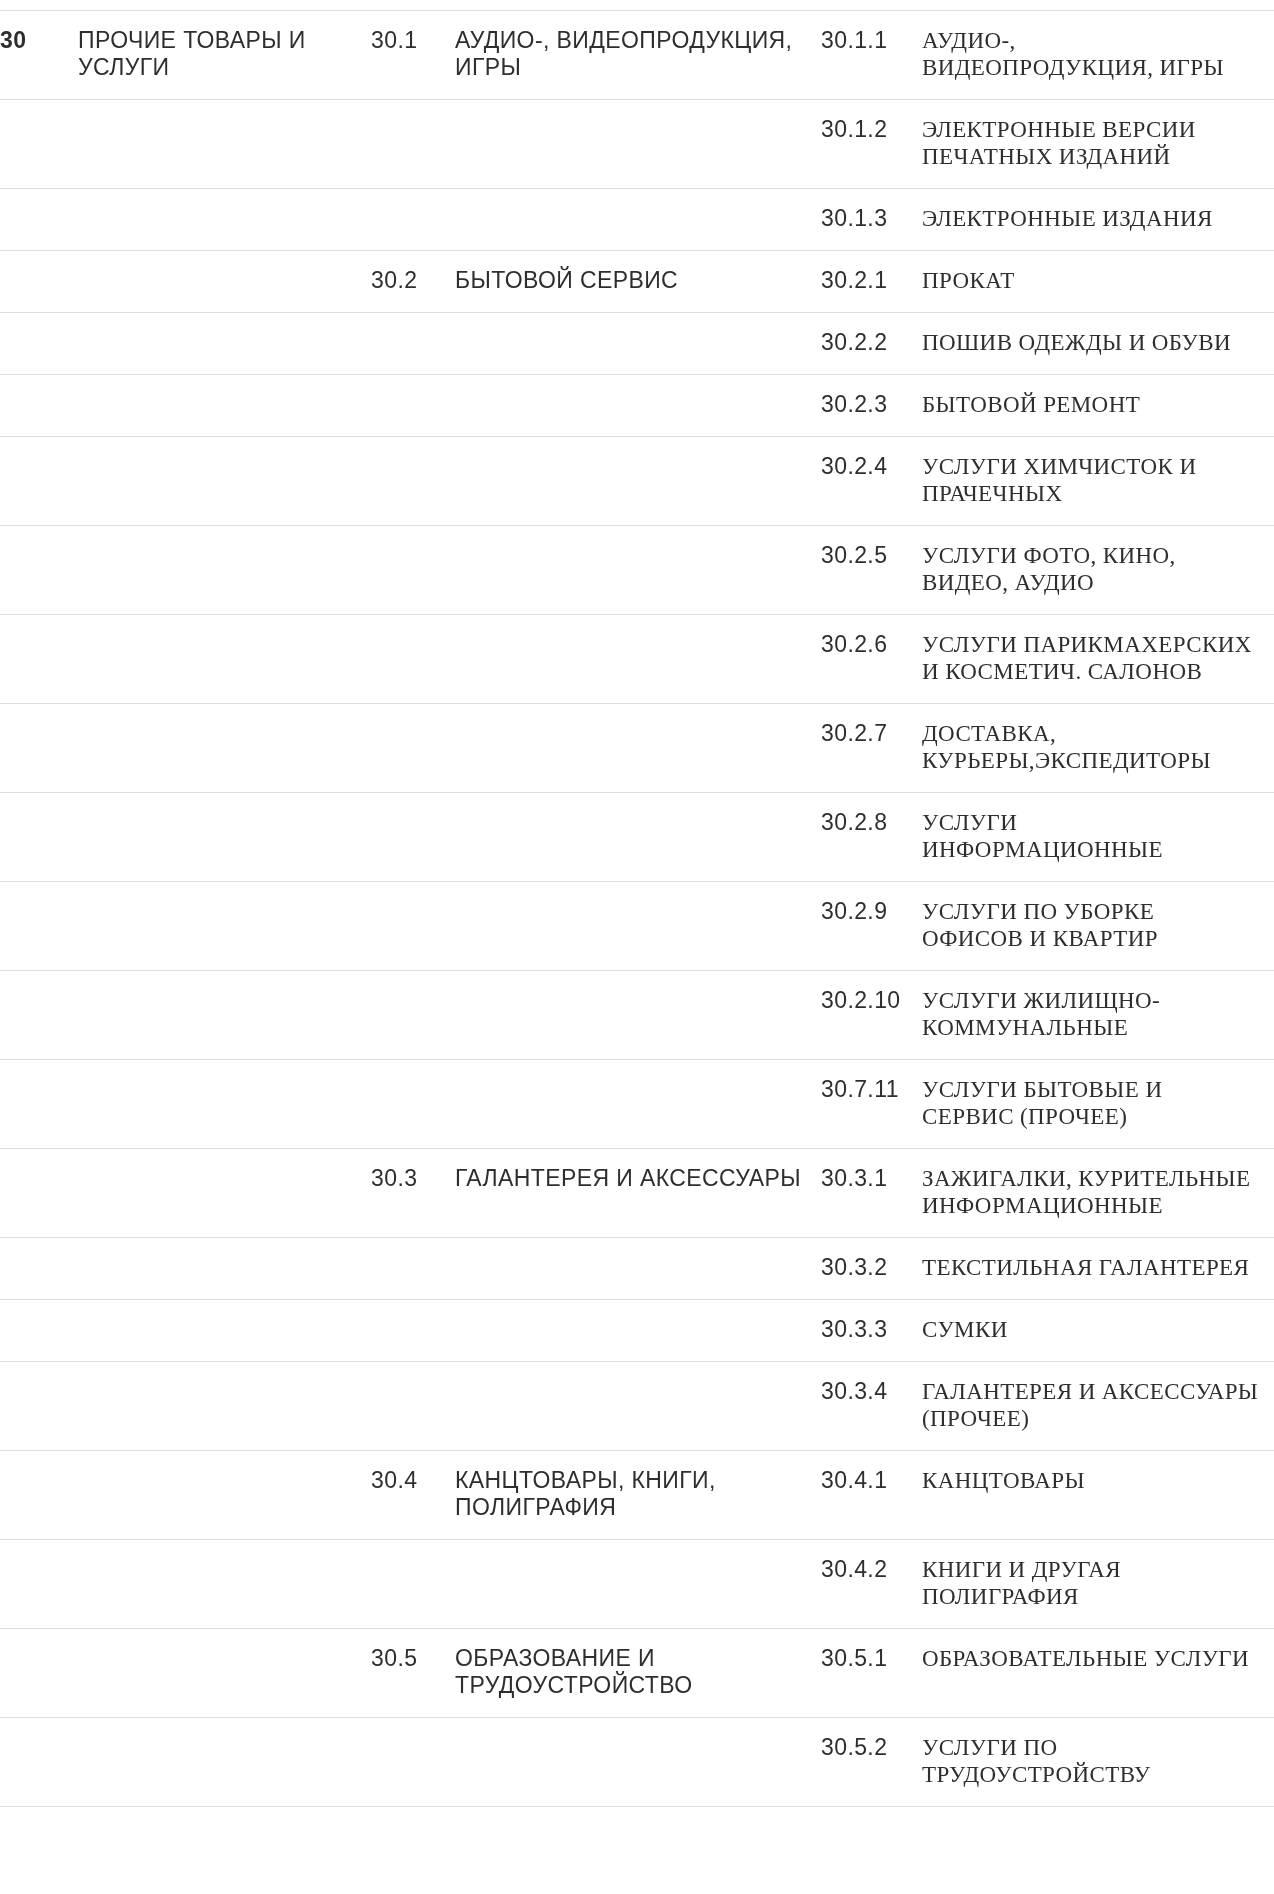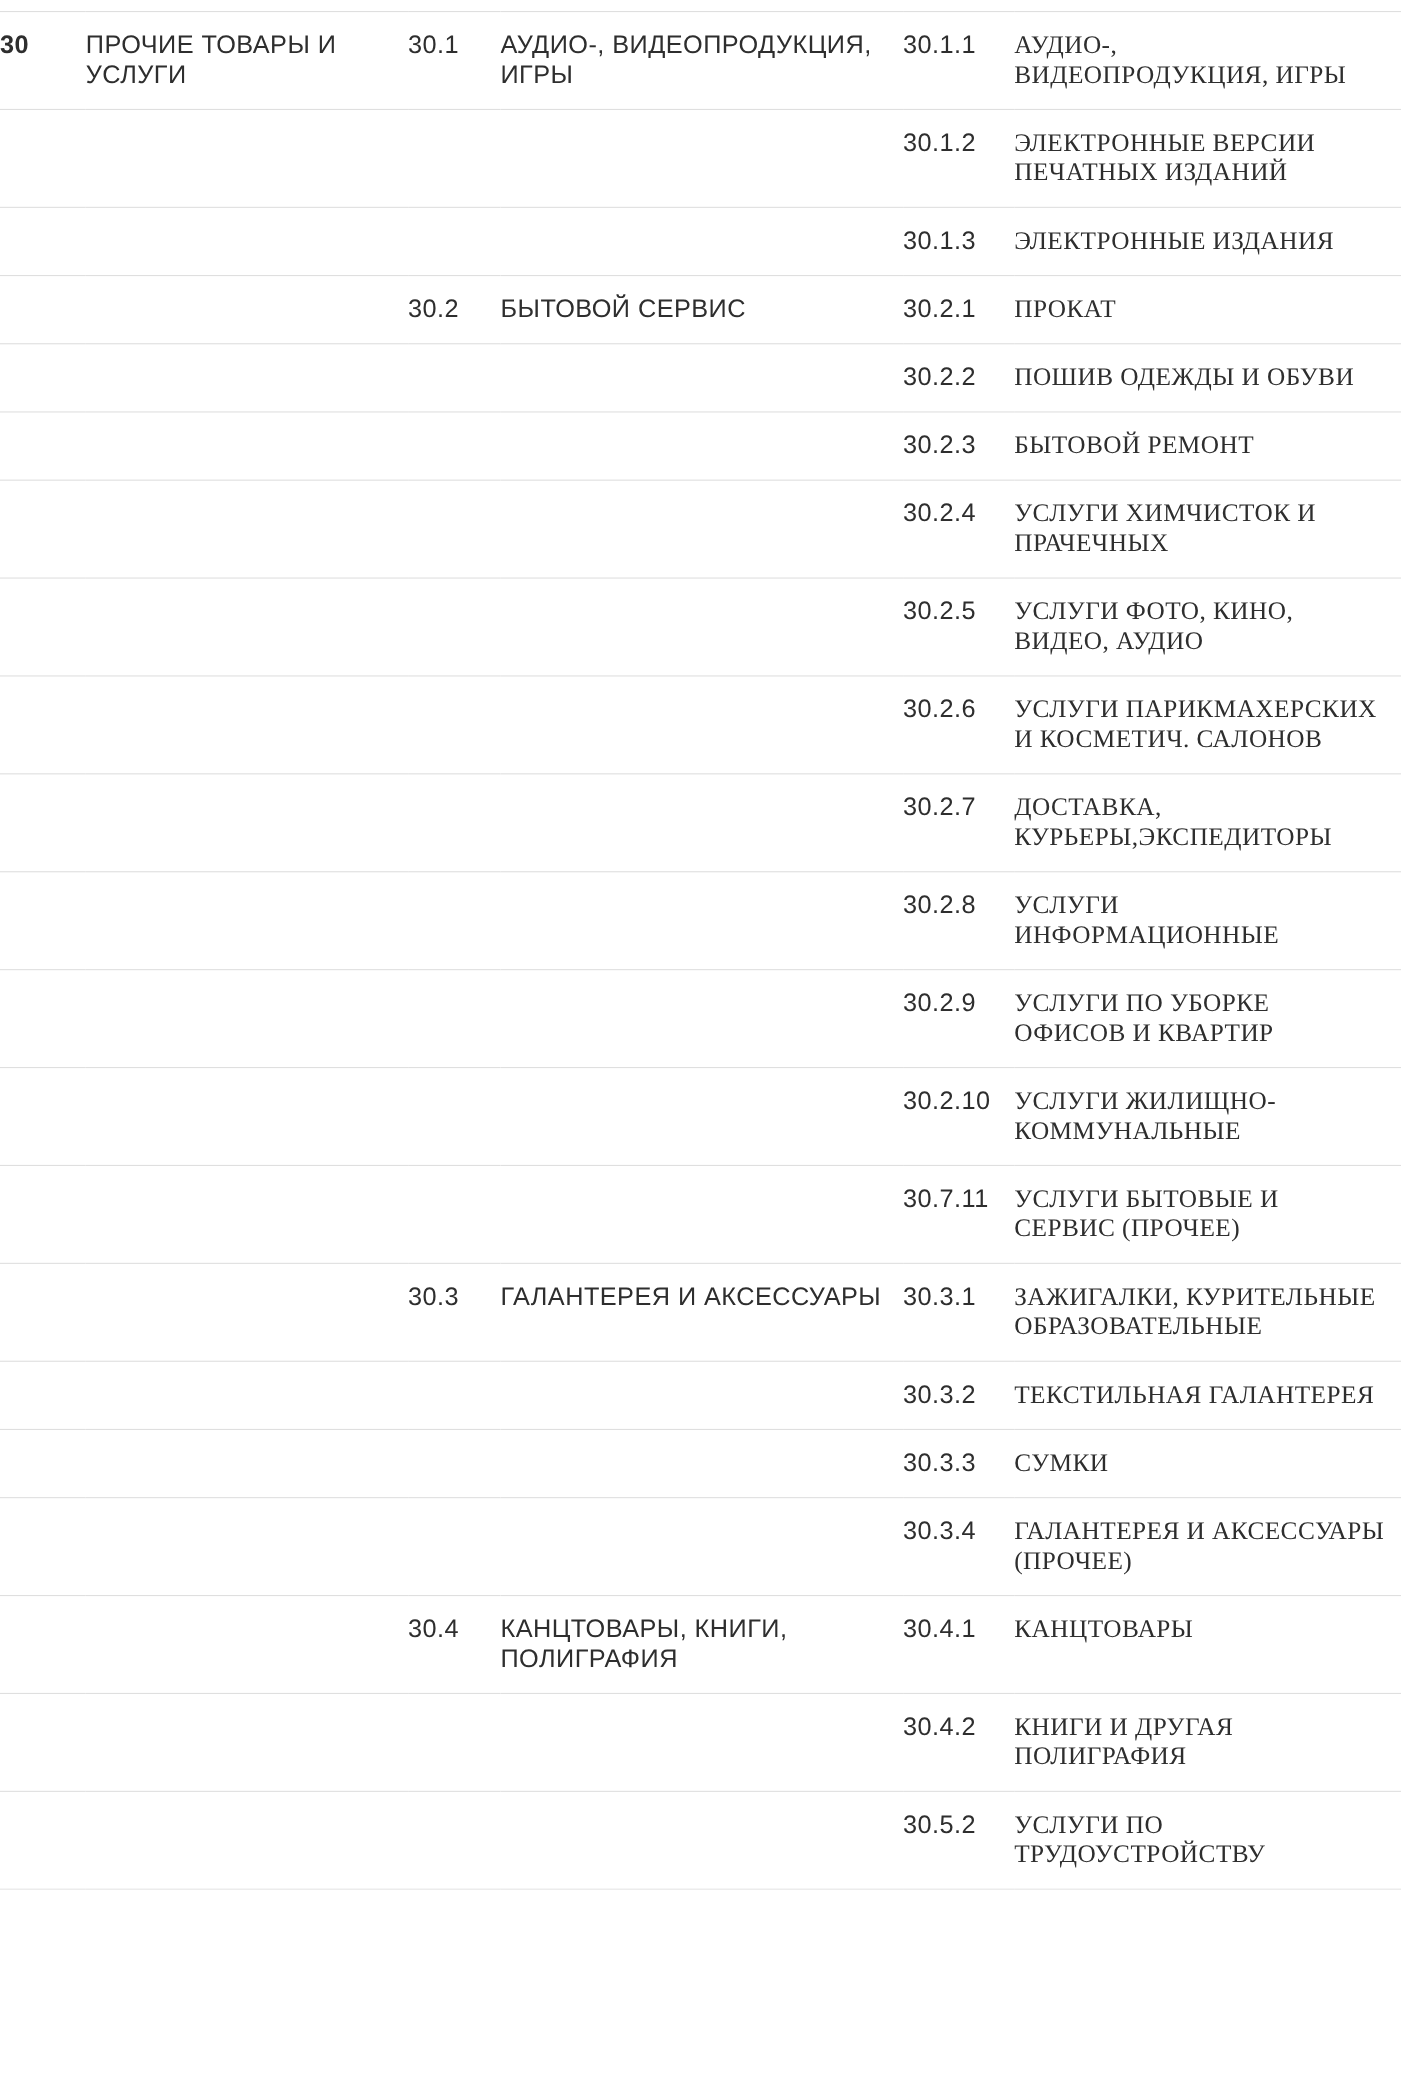--- a/index.html
+++ b/index.html
@@ -172,21 +172,21 @@
         <td class="c-name3">УСЛУГИ БЫТОВЫЕ И
 СЕРВИС (ПРОЧЕЕ)</td>
       </tr>
       <tr>
         <td class="c-code1"></td>
         <td class="c-name1"></td>
         <td class="c-code2">30.3</td>
         <td class="c-name2">ГАЛАНТЕРЕЯ И АКСЕССУАРЫ</td>
         <td class="c-code3">30.3.1</td>
         <td class="c-name3">ЗАЖИГАЛКИ, КУРИТЕЛЬНЫЕ
-ОБРАЗОВАТЕЛЬНЫЕ</td>
+ИНФОРМАЦИОННЫЕ</td>
       </tr>
       <tr>
         <td class="c-code1"></td>
         <td class="c-name1"></td>
         <td class="c-code2"></td>
         <td class="c-name2"></td>
         <td class="c-code3">30.3.2</td>
         <td class="c-name3">ТЕКСТИЛЬНАЯ ГАЛАНТЕРЕЯ</td>
       </tr>
       <tr>
@@ -220,20 +220,29 @@
         <td class="c-name1"></td>
         <td class="c-code2"></td>
         <td class="c-name2"></td>
         <td class="c-code3">30.4.2</td>
         <td class="c-name3">КНИГИ И ДРУГАЯ
 ПОЛИГРАФИЯ</td>
       </tr>
       <tr>
         <td class="c-code1"></td>
         <td class="c-name1"></td>
+        <td class="c-code2">30.5</td>
+        <td class="c-name2">ОБРАЗОВАНИЕ И
+ТРУДОУСТРОЙСТВО</td>
+        <td class="c-code3">30.5.1</td>
+        <td class="c-name3">ОБРАЗОВАТЕЛЬНЫЕ УСЛУГИ</td>
+      </tr>
+      <tr>
+        <td class="c-code1"></td>
+        <td class="c-name1"></td>
         <td class="c-code2"></td>
         <td class="c-name2"></td>
         <td class="c-code3">30.5.2</td>
         <td class="c-name3">УСЛУГИ ПО
 ТРУДОУСТРОЙСТВУ</td>
       </tr>
     </tbody>
   </table>
 </div>
 

